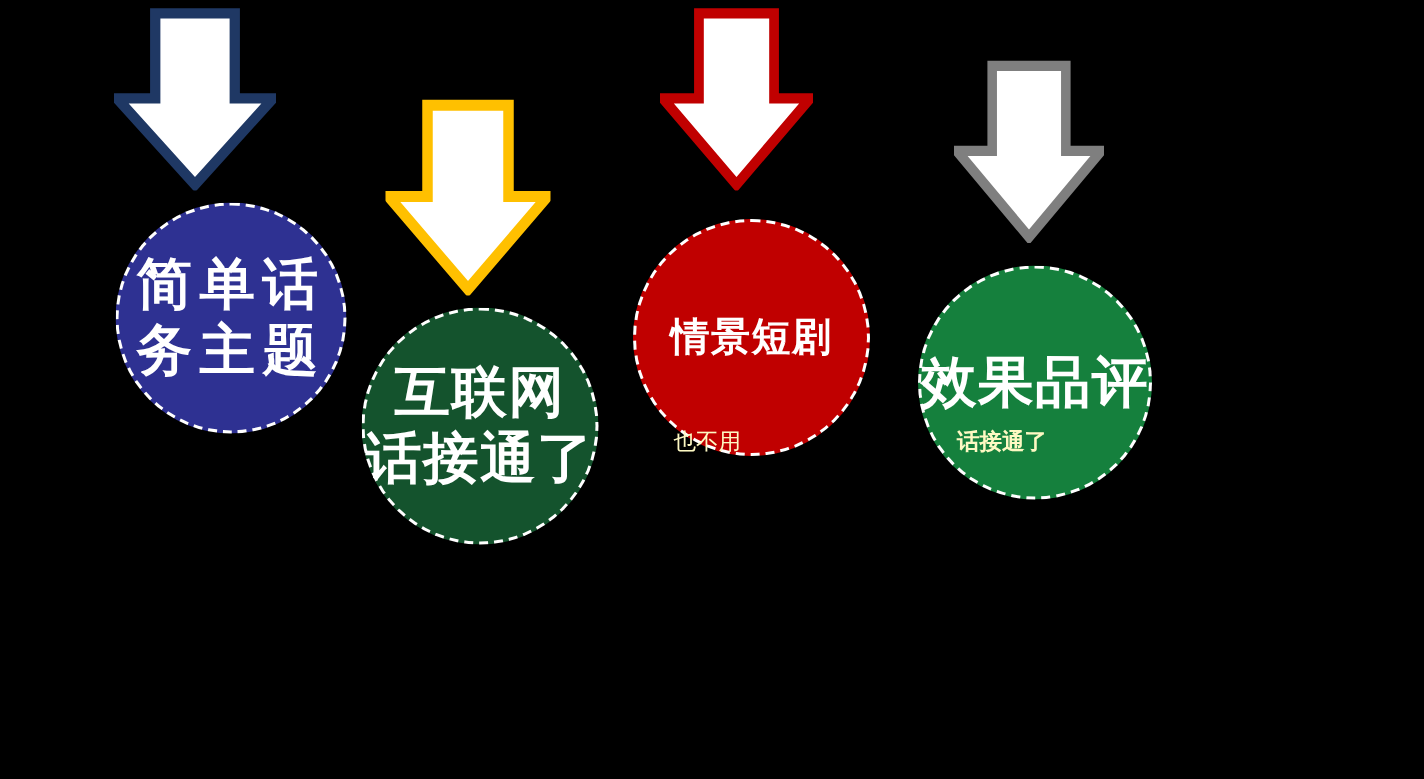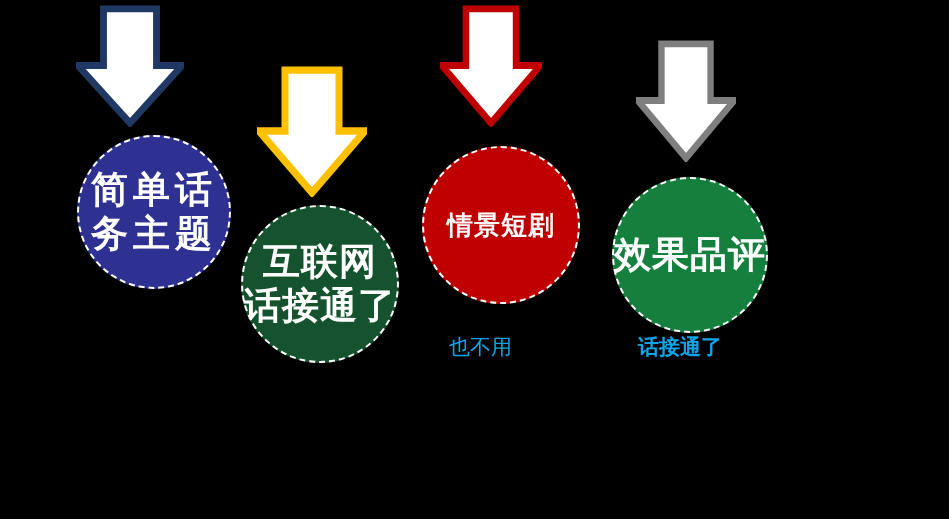--- a/index.html
+++ b/index.html
@@ -42,24 +42,23 @@
   .c0 { left: 77px;  top: 135px; width: 154px; height: 154px; font-size: 37px; letter-spacing: 5px; }
   .c1 { left: 241px; top: 205px; width: 158px; height: 158px; font-size: 37px; letter-spacing: 1px; }
   .c2 { left: 422px; top: 146px; width: 158px; height: 158px; font-size: 26px; letter-spacing: 1px; }
   .c3 { left: 612px; top: 177px; width: 156px; height: 156px; font-size: 37px; letter-spacing: 1px; }
   .circle .line { display: block; white-space: nowrap; }
   .circle .line:empty { display: none; }
 
   .frag {
     position: absolute;
     z-index: 2;
-    color: #0ea5e9;
-    font-size: 21px;
+    color: #fef9c3;
+    font-size: 15px;
     white-space: nowrap;
-    margin-top: 48px;
   }
   .f0 { left: 449px; top: 285px; }
   .f1 { left: 638px; top: 285px; font-weight: bold; }
 </style>
 </head>
 <body>
 
 <div class="slide">
 
   <svg class="arrow a0" viewBox="0 0 110 125" preserveAspectRatio="none">

